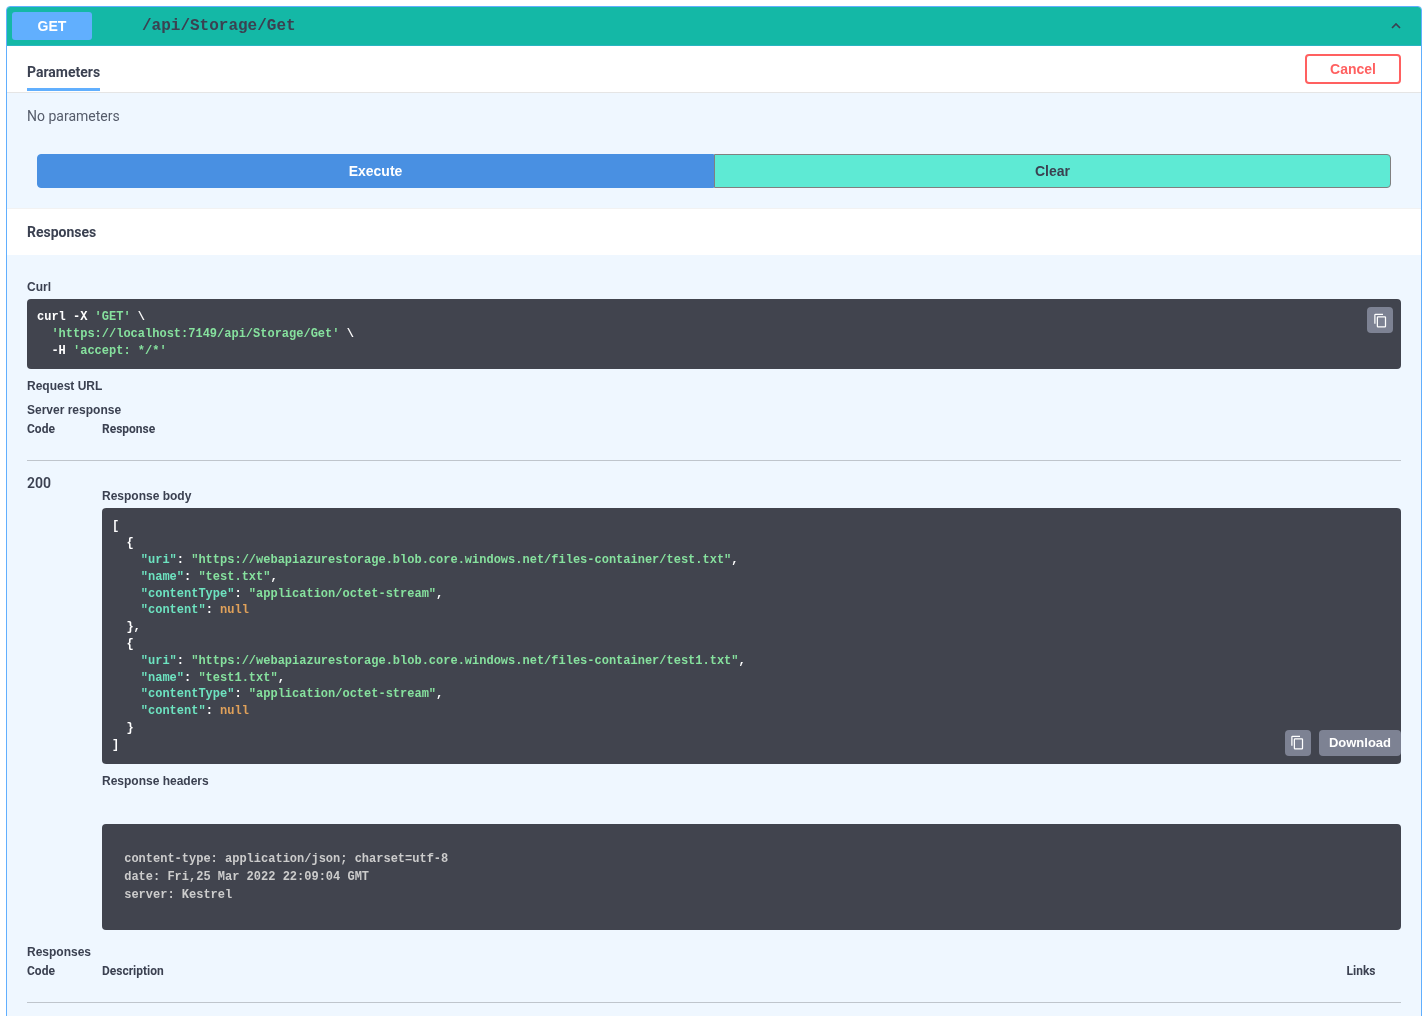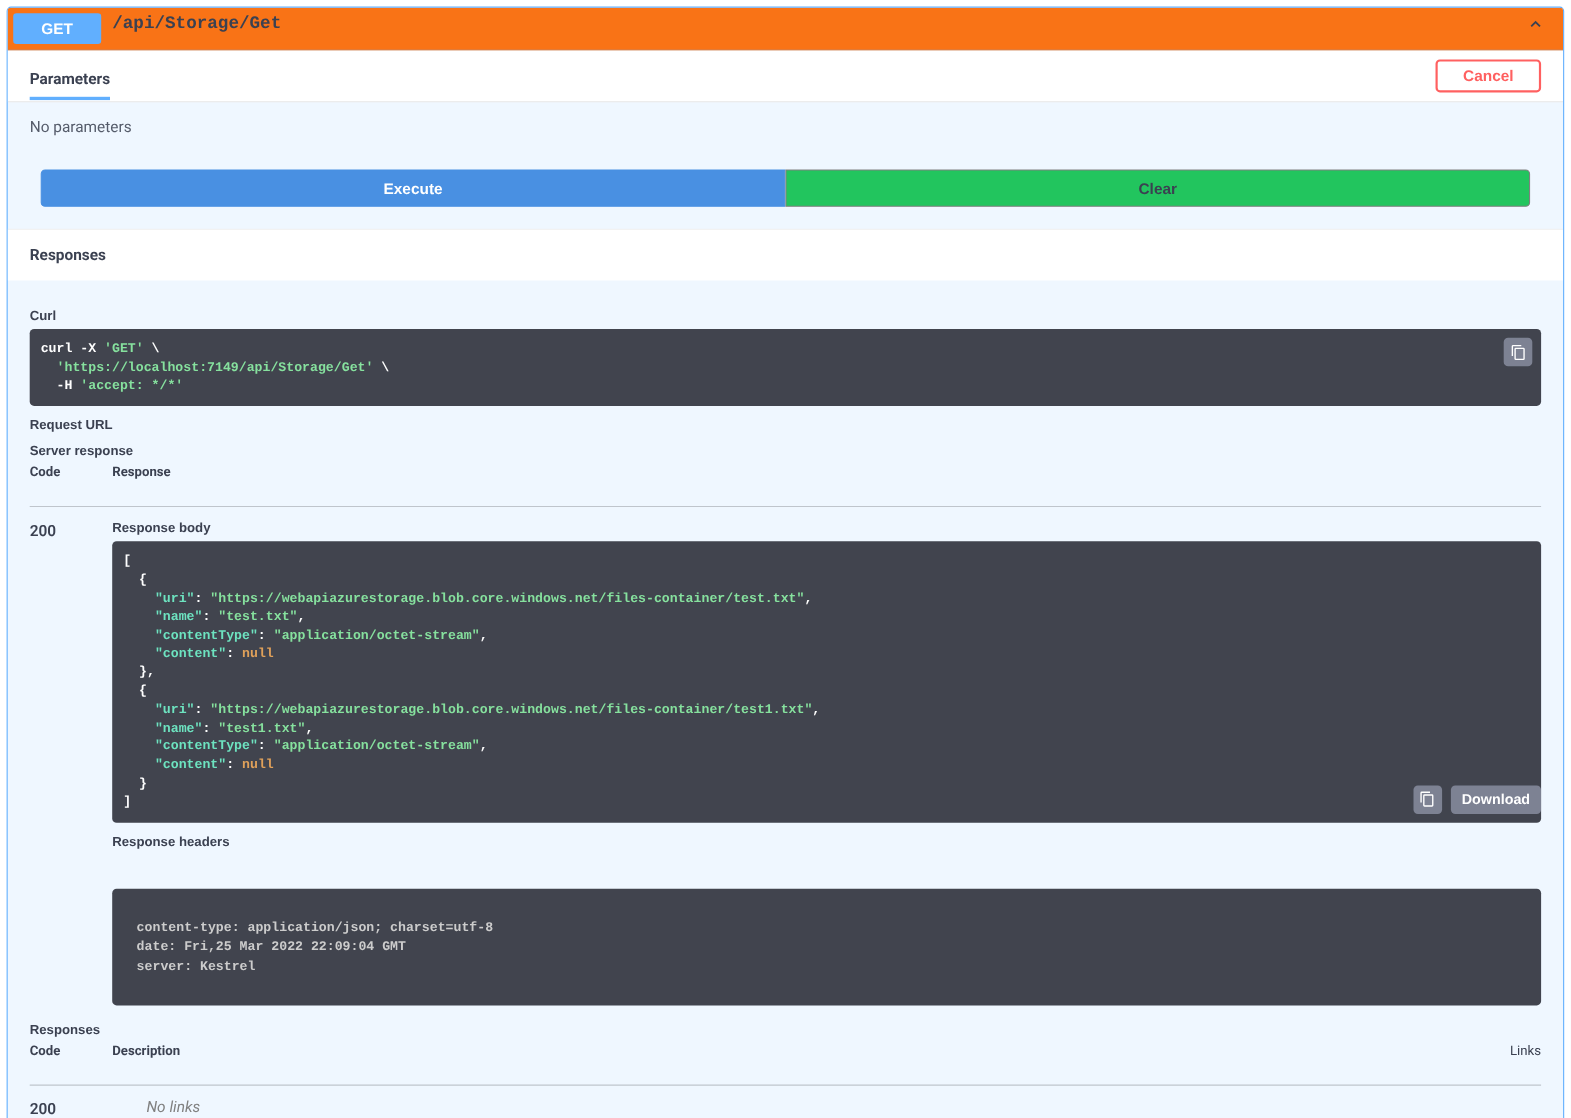--- a/index.html
+++ b/index.html
@@ -11,25 +11,26 @@
       color: #3b4151;
     }
     .opblock {
       border: 1px solid #61affe;
       border-radius: 4px;
       background: #eff7ff;
       overflow: hidden;
     }
     .opblock-summary {
       display: flex;
-      align-items: flex-start;
+      align-items: center;
       padding: 5px;
-      background: #f97316;
+      background: #14b8a6;
       border-bottom: 1px solid rgba(97,175,254,0.3);
       cursor: pointer;
+      gap: 40px;
     }
     .method-badge {
       background: #61affe;
       color: #fff;
       font-weight: 700;
       font-size: 14px;
       padding: 6px 15px;
       border-radius: 3px;
       min-width: 80px;
       text-align: center;
@@ -102,21 +103,21 @@
       cursor: pointer;
       font-family: sans-serif;
     }
     .execute-btn {
       background: #4990e2;
       color: #fff;
       border: 1px solid #4990e2;
       border-radius: 4px 0 0 4px;
     }
     .clear-btn {
-      background: #22c55e;
+      background: #5eead4;
       color: #3b4151;
       border: 1px solid #808080;
       border-radius: 0 4px 4px 0;
     }
     
     .responses-header {
       background: #fff;
       padding: 15px 20px;
       font-weight: 700;
       color: #3b4151;
@@ -174,21 +175,21 @@
       margin-top: 5px;
     }
     .table-head {
       display: flex;
       border-bottom: 1px solid rgba(0,0,0,0.2);
       padding-bottom: 24px;
       margin-bottom: 12px;
     }
     .col-code { width: 75px; font-weight: 700; font-size: 12px; }
     .col-details { flex: 1; font-weight: 700; font-size: 12px; }
-    .col-links { width: 80px; text-align: right; font-weight: 400; font-size: 12px; }
+    .col-links { width: 80px; text-align: center; font-weight: 700; font-size: 12px; }
     
     .table-row { display: flex; align-items: flex-start; }
     .row-code { width: 75px; font-weight: 600; font-size: 14px; color: #3b4151; padding-top: 2px; }
     .row-details { flex: 1; }
     .row-links { width: 80px; text-align: right; font-style: italic; color: #808080; font-size: 14px; }
     
     .resp-actions {
       position: absolute;
       right: 0;
       bottom: 8px;
@@ -271,21 +272,21 @@
 
     <div class="section-label">Server response</div>
     <div class="response-table">
       <div class="table-head">
         <div class="col-code">Code</div>
         <div class="col-details">Response</div>
       </div>
       <div class="table-row">
         <div class="row-code">200</div>
         <div class="row-details">
-          <div class="section-label" style="margin-top:0">Response body</div>
+          <div class="section-label" style="margin-top:16px">Response body</div>
           <div class="code-block"><span>[</span>
 <span>  {</span>
 <span class="teal">    "uri"</span>: <span class="green">"https://webapiazurestorage.blob.core.windows.net/files-container/test.txt"</span>,
 <span class="teal">    "name"</span>: <span class="green">"test.txt"</span>,
 <span class="teal">    "contentType"</span>: <span class="green">"application/octet-stream"</span>,
 <span class="teal">    "content"</span>: <span class="orange">null</span>
 <span>  },</span>
 <span>  {</span>
 <span class="teal">    "uri"</span>: <span class="green">"https://webapiazurestorage.blob.core.windows.net/files-container/test1.txt"</span>,
 <span class="teal">    "name"</span>: <span class="green">"test1.txt"</span>,

